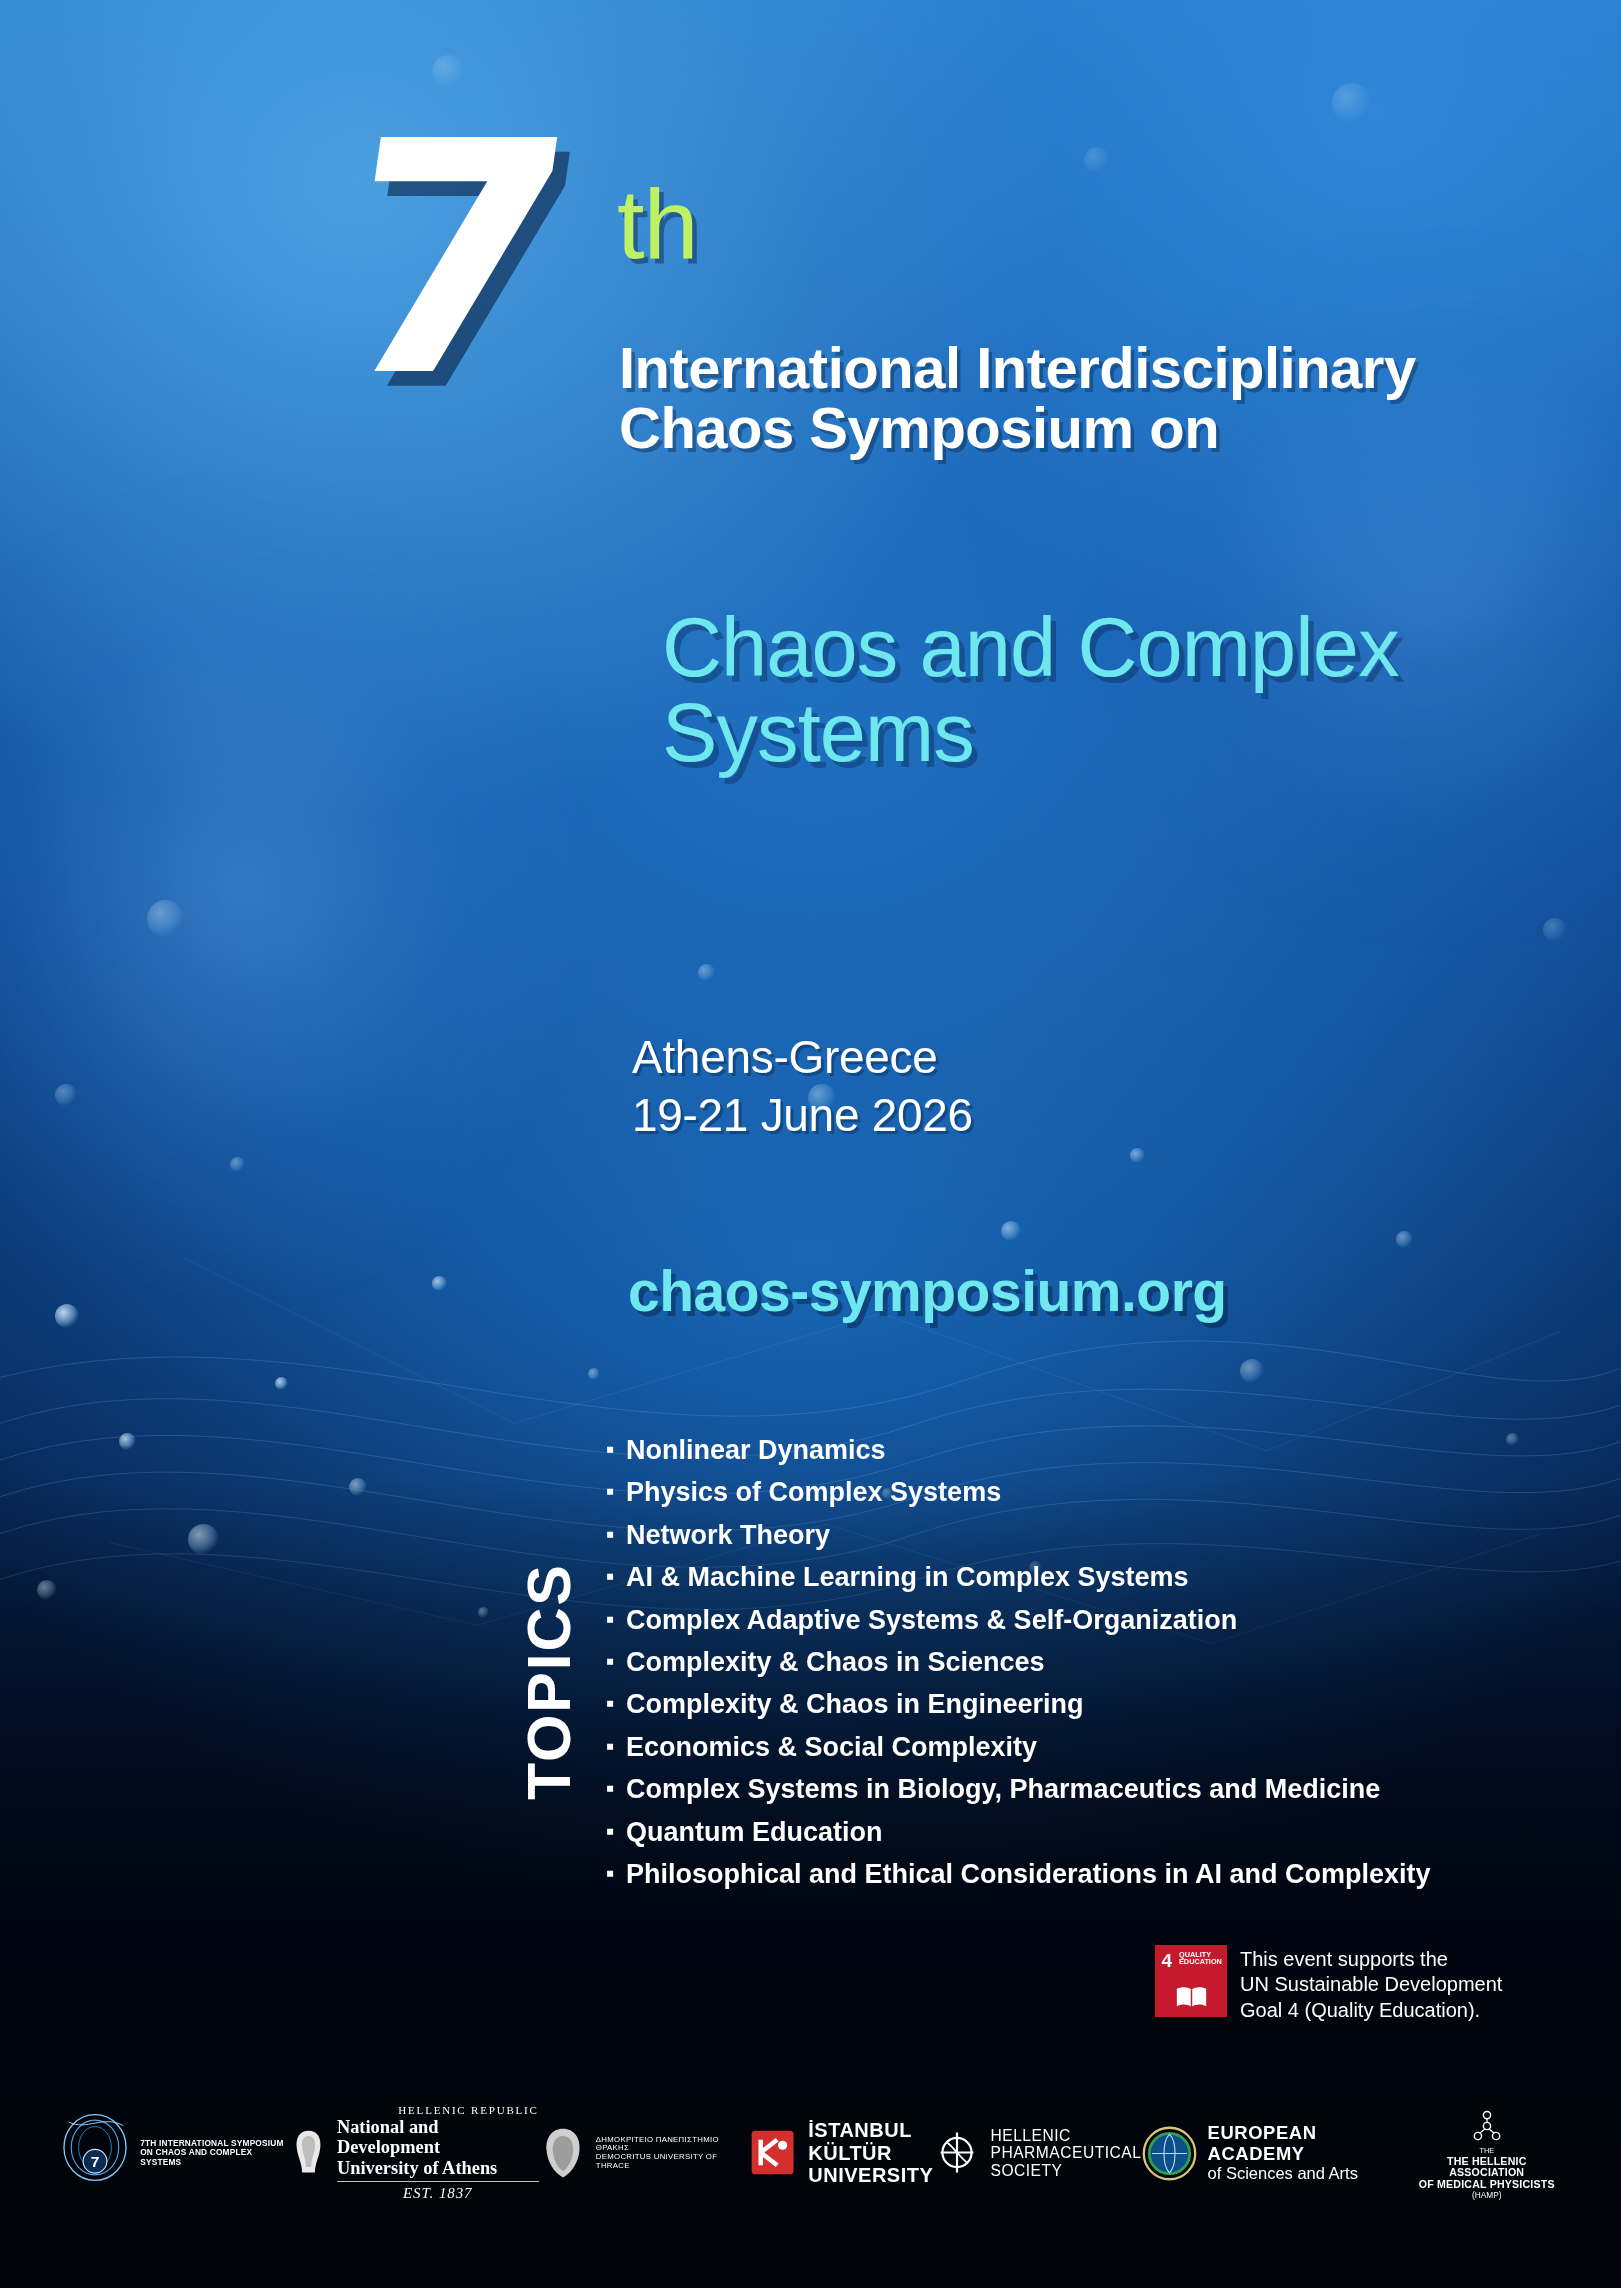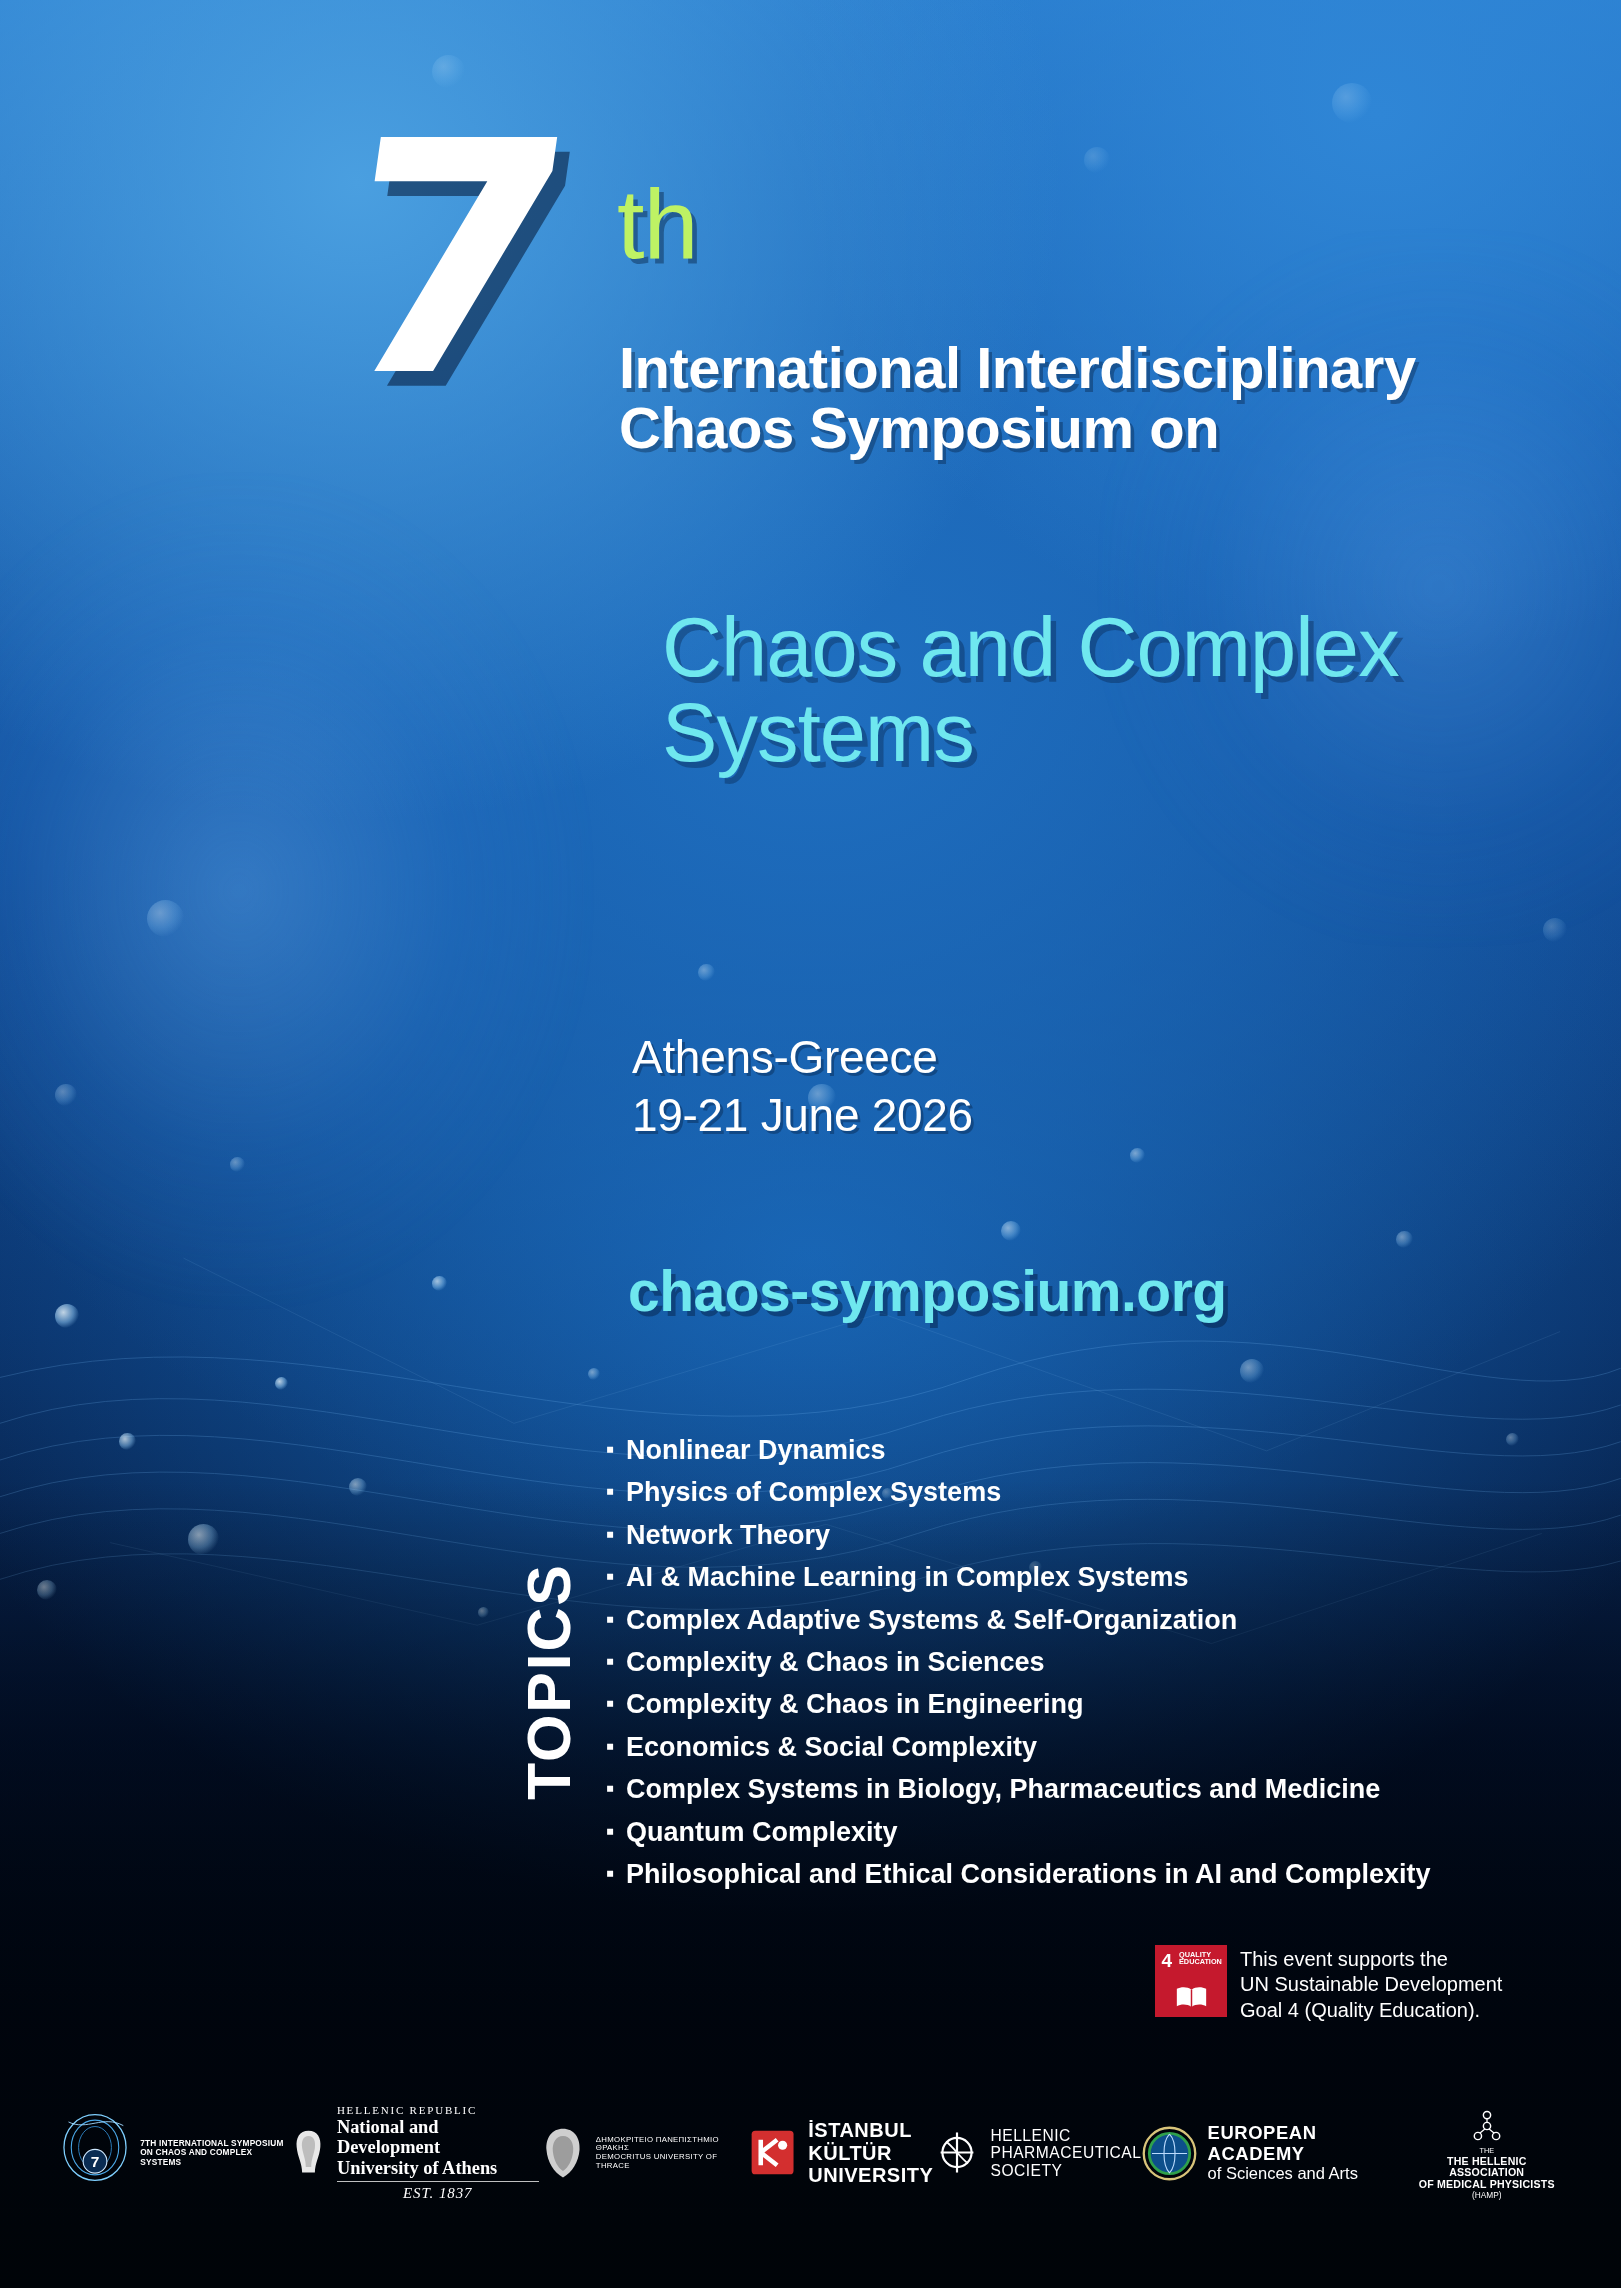--- a/index.html
+++ b/index.html
@@ -233,21 +233,21 @@
   .logo {
     display: flex;
     align-items: center;
     gap: 9.2px;
     color: #ffffff;
   }
   .logo-mark { flex: 0 0 auto; }
   .logo-txt { line-height: 1.12; }
 
   .l1 .logo-txt { font-size: 8.3px; font-weight: 700; letter-spacing: 0.2px; }
-  .l2 .t-top { font-size: 11px; letter-spacing: 1.8px; font-family: "Liberation Serif", serif; }
+  .l2 .t-top { font-size: 11px; letter-spacing: 1.8px; font-family: "Liberation Serif", serif; text-align: right; }
   .l2 .t-mid { font-size: 18.4px; font-weight: 700; font-family: "Liberation Serif", serif; }
   .l2 .t-est { font-size: 15px; letter-spacing: 0.9px; font-family: "Liberation Serif", serif; text-align: center; margin-top: 2.8px; font-style: italic; }
   .rule { height: 0.9px; background: rgba(255,255,255,0.75); margin: 2.8px 0; }
   .l3 .t-a { font-size: 7.8px; letter-spacing: 0.3px; }
   .l3 .t-b { font-size: 7.8px; letter-spacing: 0.3px; }
   .l4 .t-1 { font-size: 20px; font-weight: 700; letter-spacing: 0.5px; }
   .l4 .t-2 { font-size: 20px; font-weight: 700; letter-spacing: 0.5px; }
   .l4 .t-3 { font-size: 20px; font-weight: 700; letter-spacing: 0.5px; }
   .l5 .t-1 { font-size: 15.6px; letter-spacing: 0.5px; }
   .l5 .t-2 { font-size: 15.6px; letter-spacing: 0.5px; }
@@ -356,21 +356,21 @@
       <div class="topic-row">
         <span class="topic-bullet">▪</span>
         <span class="topic-text">Economics &amp; Social Complexity</span>
       </div>
       <div class="topic-row">
         <span class="topic-bullet">▪</span>
         <span class="topic-text">Complex Systems in Biology, Pharmaceutics and Medicine</span>
       </div>
       <div class="topic-row">
         <span class="topic-bullet">▪</span>
-        <span class="topic-text">Quantum Complexity</span>
+        <span class="topic-text">Quantum Education</span>
       </div>
       <div class="topic-row">
         <span class="topic-bullet">▪</span>
         <span class="topic-text">Philosophical and Ethical Considerations in AI and Complexity</span>
       </div>
     </div>
 
 
   <div class="sdg">
     <div class="sdg-box">

